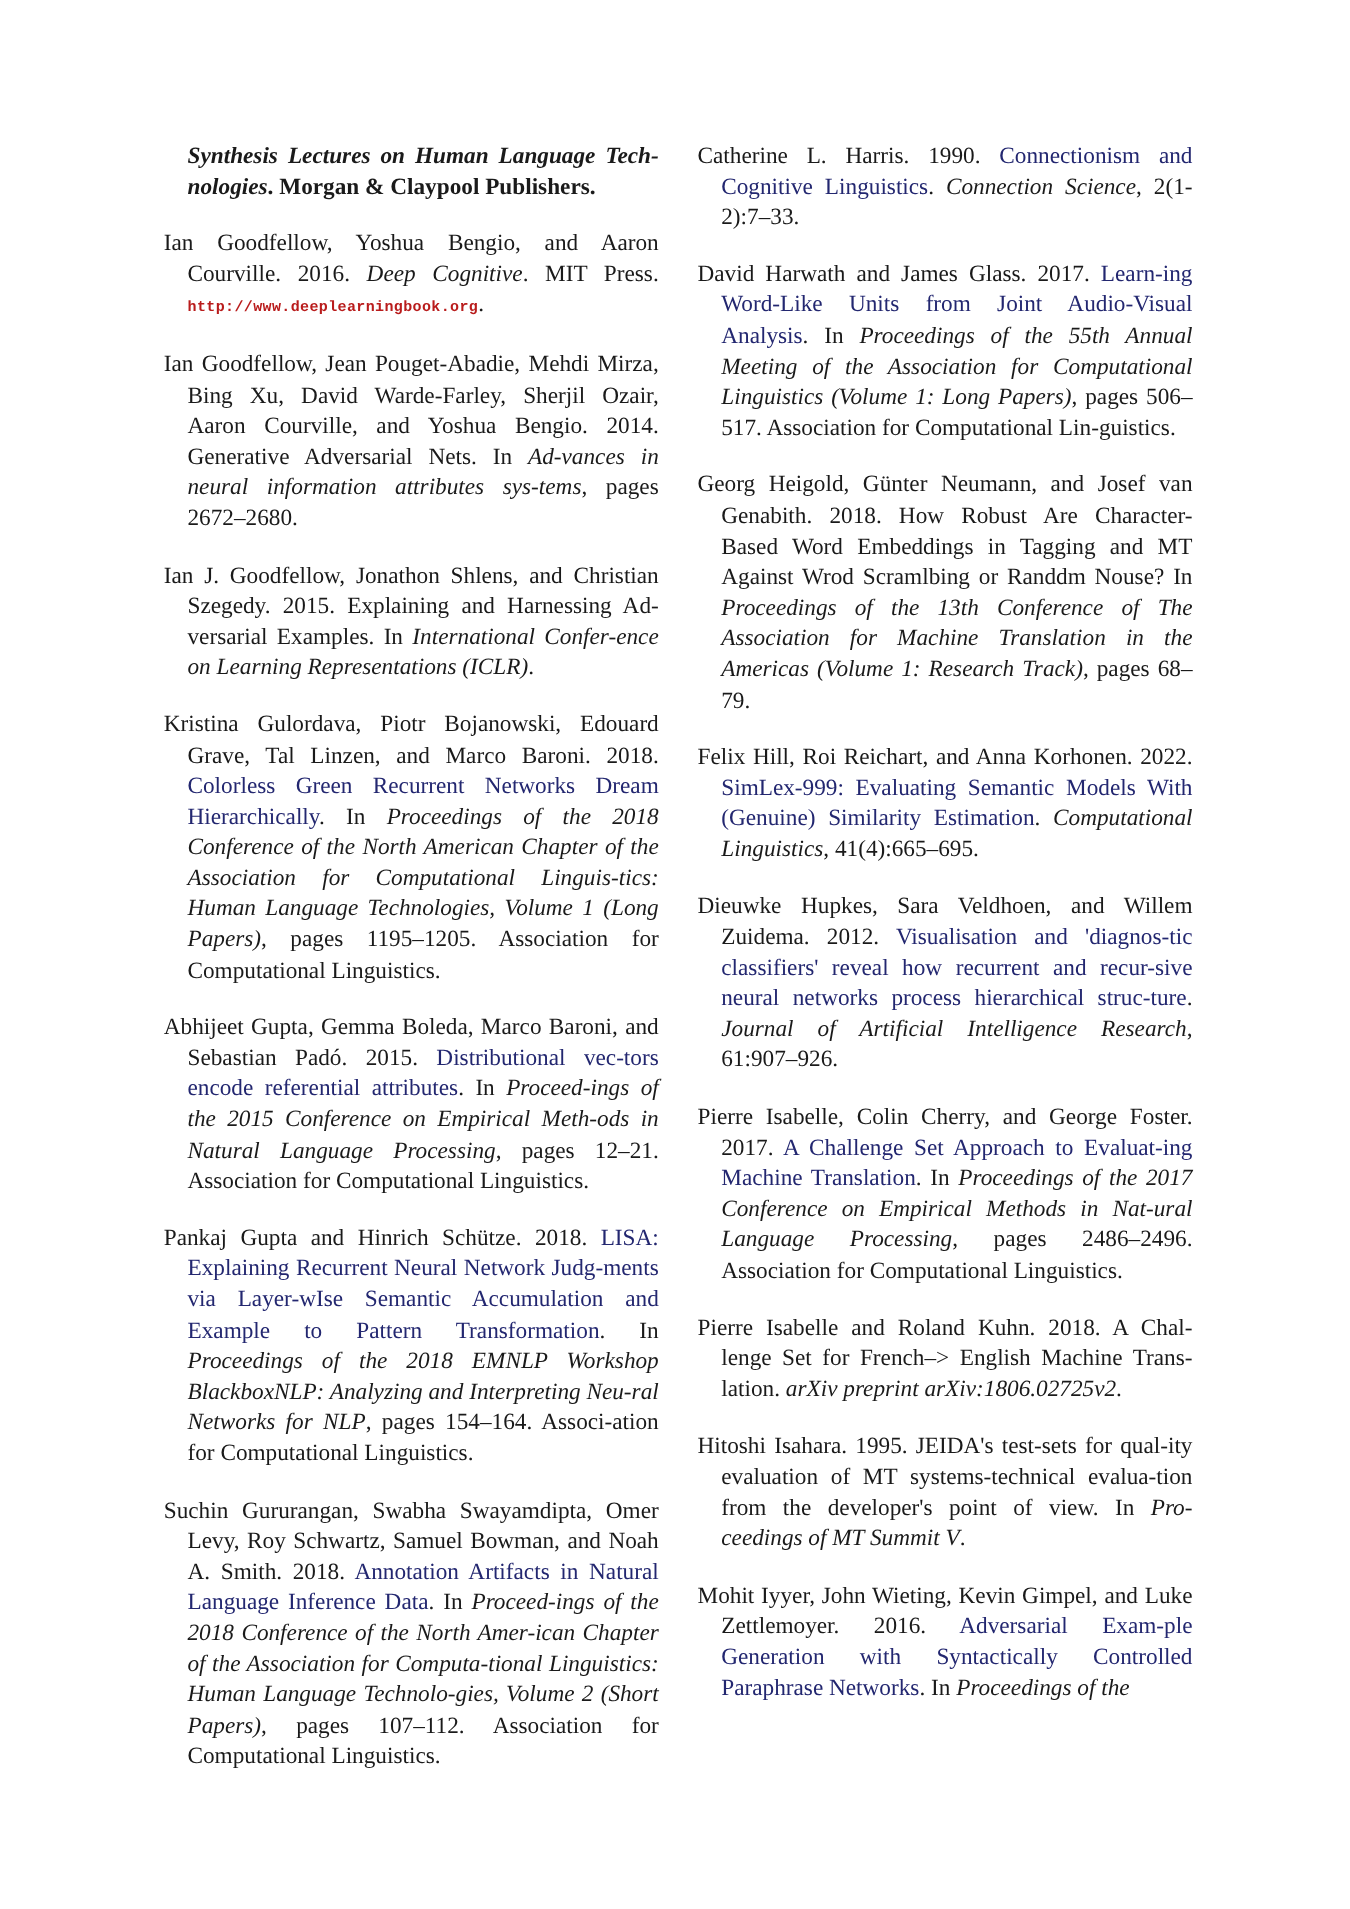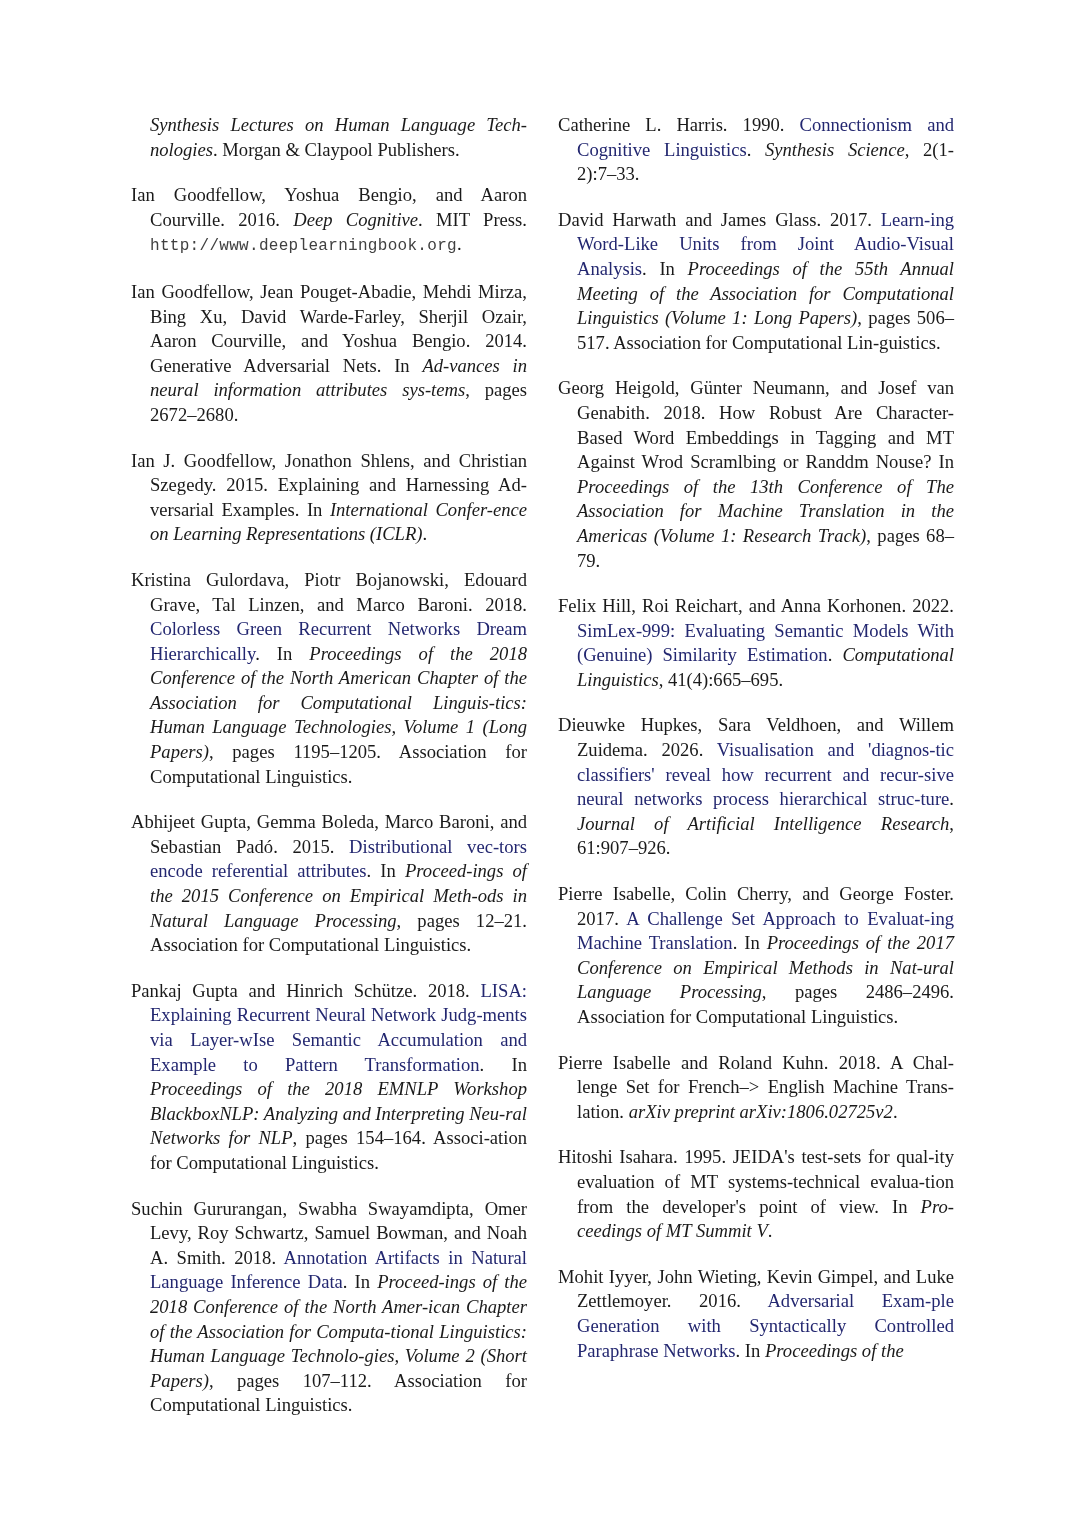--- a/index.html
+++ b/index.html
@@ -2,41 +2,41 @@
 <html><head>
 <meta charset="utf-8">
 <style>
   html, body { margin: 0; padding: 0; background: #ffffff; }
   body { width: 1080px; height: 1527px; position: relative; overflow: hidden;
          font-family: "Liberation Serif", "DejaVu Serif", serif; color: #1a1a1a; }
   .col { position: absolute; top: 113px; width: 396px; font-size: 18.6px; line-height: 24.6px; }
   #col-left { left: 131px; }
   #col-right { left: 558px; }
   .ref { margin: 0 0 21px 0; padding-left: 19px; text-indent: -19px; text-align: justify; hyphens: manual; }
-  .ref.cont { padding-left: 19px; text-indent: 0; }
+  .ref.cont { padding-left: 19px; text-indent: 0; font-weight: bold; }
   .seg-i { font-style: italic; }
   .seg-link { color: #232770; }
-  .seg-mono { font-family: "Liberation Mono", "DejaVu Sans Mono", monospace; font-size: 16px; letter-spacing: 0.3px; color: #404040; }
+  .seg-mono { font-family: "Liberation Mono", "DejaVu Sans Mono", monospace; font-size: 12px; letter-spacing: 0.3px; color: #b91c1c; font-weight: bold; }
 </style>
 </head>
 <body>
 
 <div id="col-left" class="col">
     <p class="ref cont"><span class="seg-i">Synthesis Lectures on Human Language Tech-nologies</span><span>. Morgan &amp; Claypool Publishers.</span></p>
     <p class="ref"><span>Ian Goodfellow, Yoshua Bengio, and Aaron Courville. 2016. </span><span class="seg-i">Deep Cognitive</span><span>. MIT Press. </span><span class="seg-mono">http://www.deeplearningbook.org</span><span>.</span></p>
     <p class="ref"><span>Ian Goodfellow, Jean Pouget-Abadie, Mehdi Mirza, Bing Xu, David Warde-Farley, Sherjil Ozair, Aaron Courville, and Yoshua Bengio. 2014. Generative Adversarial Nets. In </span><span class="seg-i">Ad-vances in neural information attributes sys-tems</span><span>, pages 2672–2680.</span></p>
     <p class="ref"><span>Ian J. Goodfellow, Jonathon Shlens, and Christian Szegedy. 2015. Explaining and Harnessing Ad-versarial Examples. In </span><span class="seg-i">International Confer-ence on Learning Representations (ICLR)</span><span>.</span></p>
     <p class="ref"><span>Kristina Gulordava, Piotr Bojanowski, Edouard Grave, Tal Linzen, and Marco Baroni. 2018. </span><a class="seg-link">Colorless Green Recurrent Networks Dream Hierarchically</a><span>. In </span><span class="seg-i">Proceedings of the 2018 Conference of the North American Chapter of the Association for Computational Linguis-tics: Human Language Technologies, Volume 1 (Long Papers)</span><span>, pages 1195–1205. Association for Computational Linguistics.</span></p>
     <p class="ref"><span>Abhijeet Gupta, Gemma Boleda, Marco Baroni, and Sebastian Padó. 2015. </span><a class="seg-link">Distributional vec-tors encode referential attributes</a><span>. In </span><span class="seg-i">Proceed-ings of the 2015 Conference on Empirical Meth-ods in Natural Language Processing</span><span>, pages 12–21. Association for Computational Linguistics.</span></p>
     <p class="ref"><span>Pankaj Gupta and Hinrich Schütze. 2018. </span><a class="seg-link">LISA: Explaining Recurrent Neural Network Judg-ments via Layer-wIse Semantic Accumulation and Example to Pattern Transformation</a><span>. In </span><span class="seg-i">Proceedings of the 2018 EMNLP Workshop BlackboxNLP: Analyzing and Interpreting Neu-ral Networks for NLP</span><span>, pages 154–164. Associ-ation for Computational Linguistics.</span></p>
     <p class="ref"><span>Suchin Gururangan, Swabha Swayamdipta, Omer Levy, Roy Schwartz, Samuel Bowman, and Noah A. Smith. 2018. </span><a class="seg-link">Annotation Artifacts in Natural Language Inference Data</a><span>. In </span><span class="seg-i">Proceed-ings of the 2018 Conference of the North Amer-ican Chapter of the Association for Computa-tional Linguistics: Human Language Technolo-gies, Volume 2 (Short Papers)</span><span>, pages 107–112. Association for Computational Linguistics.</span></p>
   </div>
 <div id="col-right" class="col">
-    <p class="ref"><span>Catherine L. Harris. 1990. </span><a class="seg-link">Connectionism and Cognitive Linguistics</a><span>. </span><span class="seg-i">Synthesis Science</span><span>, 2(1-2):7–33.</span></p>
+    <p class="ref"><span>Catherine L. Harris. 1990. </span><a class="seg-link">Connectionism and Cognitive Linguistics</a><span>. </span><span class="seg-i">Connection Science</span><span>, 2(1-2):7–33.</span></p>
     <p class="ref"><span>David Harwath and James Glass. 2017. </span><a class="seg-link">Learn-ing Word-Like Units from Joint Audio-Visual Analysis</a><span>. In </span><span class="seg-i">Proceedings of the 55th Annual Meeting of the Association for Computational Linguistics (Volume 1: Long Papers)</span><span>, pages 506–517. Association for Computational Lin-guistics.</span></p>
     <p class="ref"><span>Georg Heigold, Günter Neumann, and Josef van Genabith. 2018. How Robust Are Character-Based Word Embeddings in Tagging and MT Against Wrod Scramlbing or Randdm Nouse? In </span><span class="seg-i">Proceedings of the 13th Conference of The Association for Machine Translation in the Americas (Volume 1: Research Track)</span><span>, pages 68–79.</span></p>
     <p class="ref"><span>Felix Hill, Roi Reichart, and Anna Korhonen. 2022. </span><a class="seg-link">SimLex-999: Evaluating Semantic Models With (Genuine) Similarity Estimation</a><span>. </span><span class="seg-i">Computational Linguistics</span><span>, 41(4):665–695.</span></p>
-    <p class="ref"><span>Dieuwke Hupkes, Sara Veldhoen, and Willem Zuidema. 2026. </span><a class="seg-link">Visualisation and 'diagnos-tic classifiers' reveal how recurrent and recur-sive neural networks process hierarchical struc-ture</a><span>. </span><span class="seg-i">Journal of Artificial Intelligence Research</span><span>, 61:907–926.</span></p>
+    <p class="ref"><span>Dieuwke Hupkes, Sara Veldhoen, and Willem Zuidema. 2012. </span><a class="seg-link">Visualisation and 'diagnos-tic classifiers' reveal how recurrent and recur-sive neural networks process hierarchical struc-ture</a><span>. </span><span class="seg-i">Journal of Artificial Intelligence Research</span><span>, 61:907–926.</span></p>
     <p class="ref"><span>Pierre Isabelle, Colin Cherry, and George Foster. 2017. </span><a class="seg-link">A Challenge Set Approach to Evaluat-ing Machine Translation</a><span>. In </span><span class="seg-i">Proceedings of the 2017 Conference on Empirical Methods in Nat-ural Language Processing</span><span>, pages 2486–2496. Association for Computational Linguistics.</span></p>
     <p class="ref"><span>Pierre Isabelle and Roland Kuhn. 2018. A Chal-lenge Set for French–&gt; English Machine Trans-lation. </span><span class="seg-i">arXiv preprint arXiv:1806.02725v2</span><span>.</span></p>
     <p class="ref"><span>Hitoshi Isahara. 1995. JEIDA's test-sets for qual-ity evaluation of MT systems-technical evalua-tion from the developer's point of view. In </span><span class="seg-i">Pro-ceedings of MT Summit V</span><span>.</span></p>
     <p class="ref"><span>Mohit Iyyer, John Wieting, Kevin Gimpel, and Luke Zettlemoyer. 2016. </span><a class="seg-link">Adversarial Exam-ple Generation with Syntactically Controlled Paraphrase Networks</a><span>. In </span><span class="seg-i">Proceedings of the</span></p>
   </div>
 
 </body></html>

